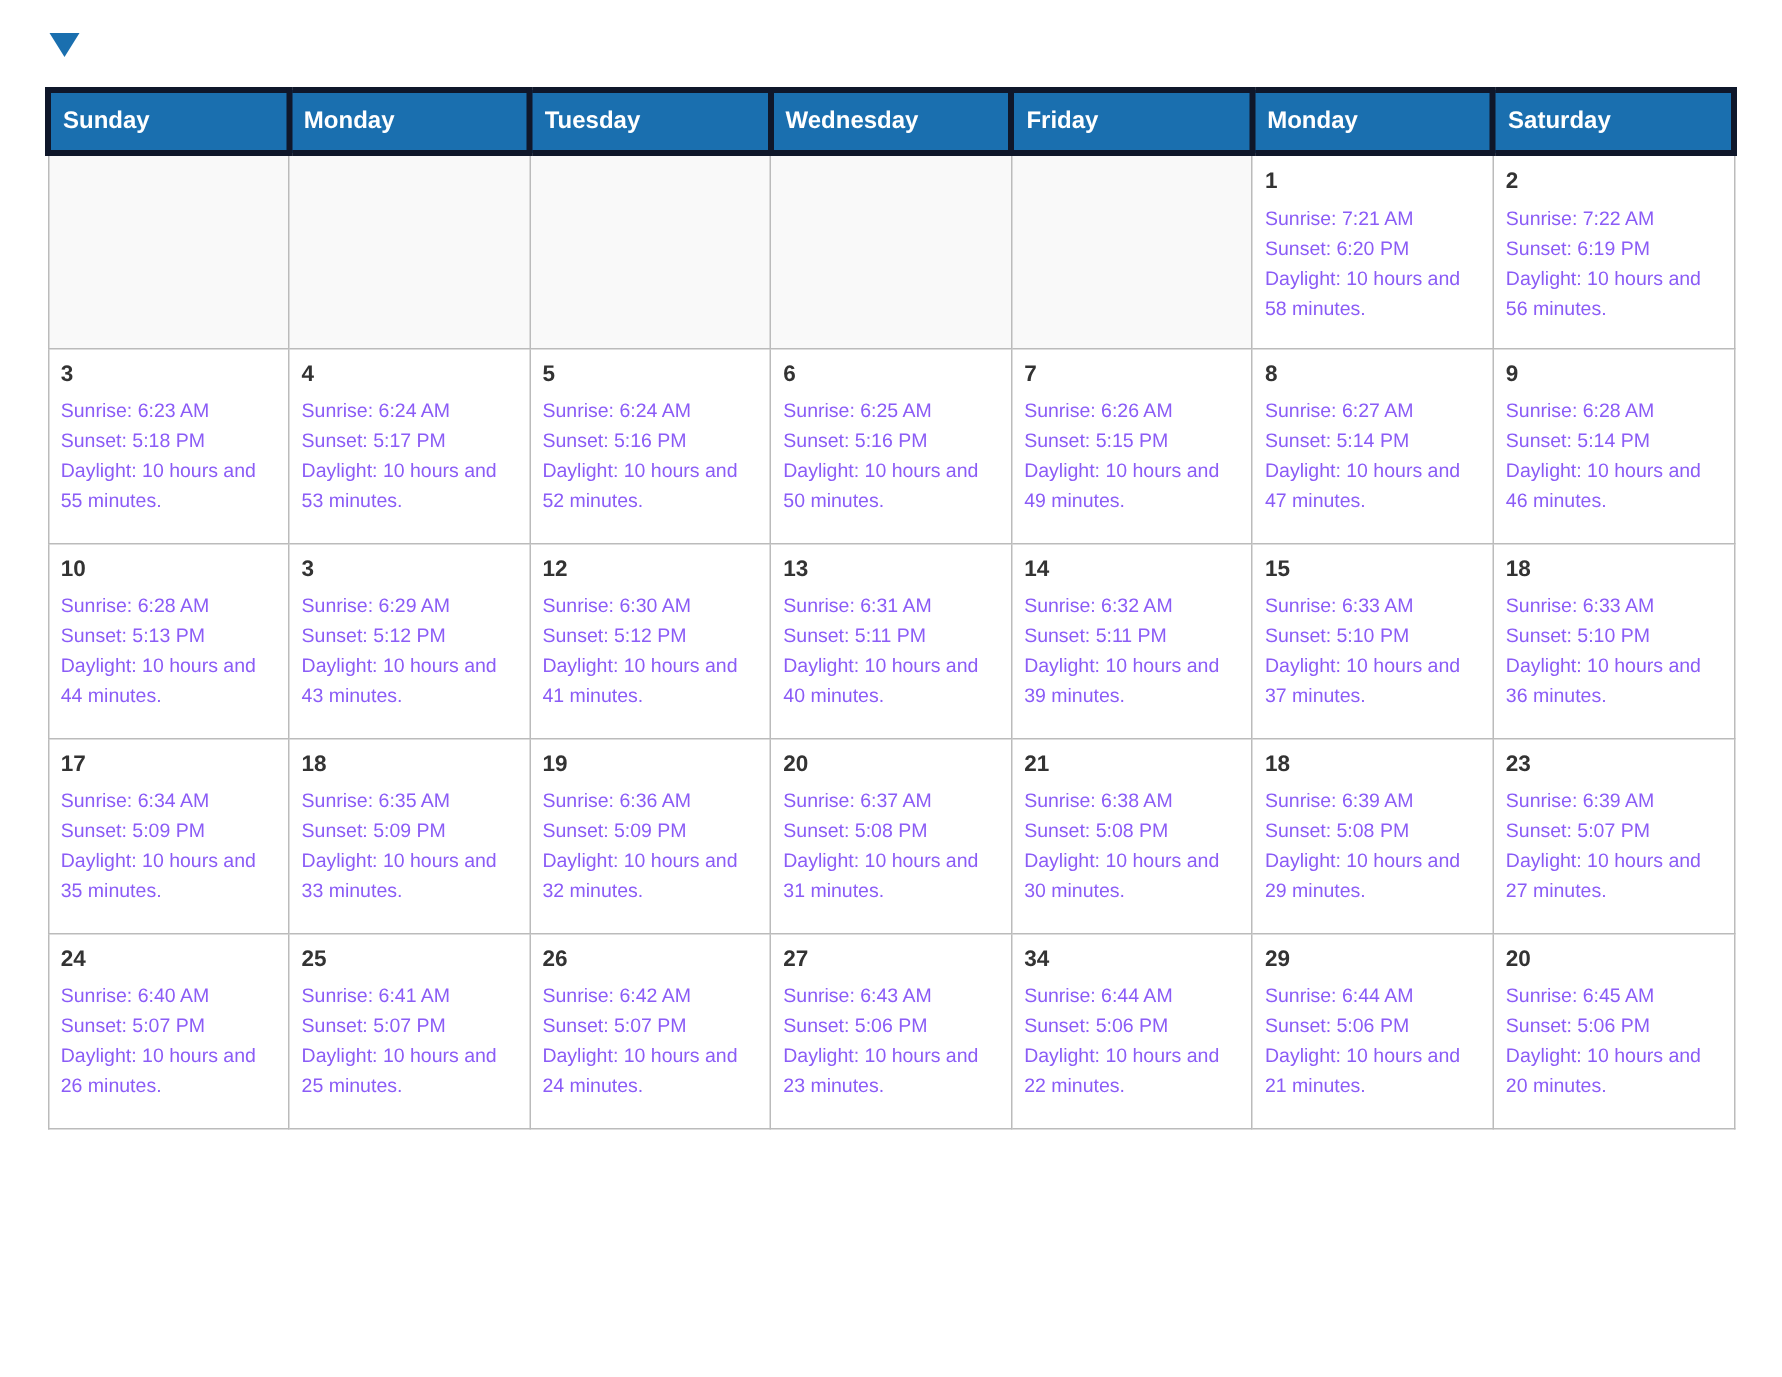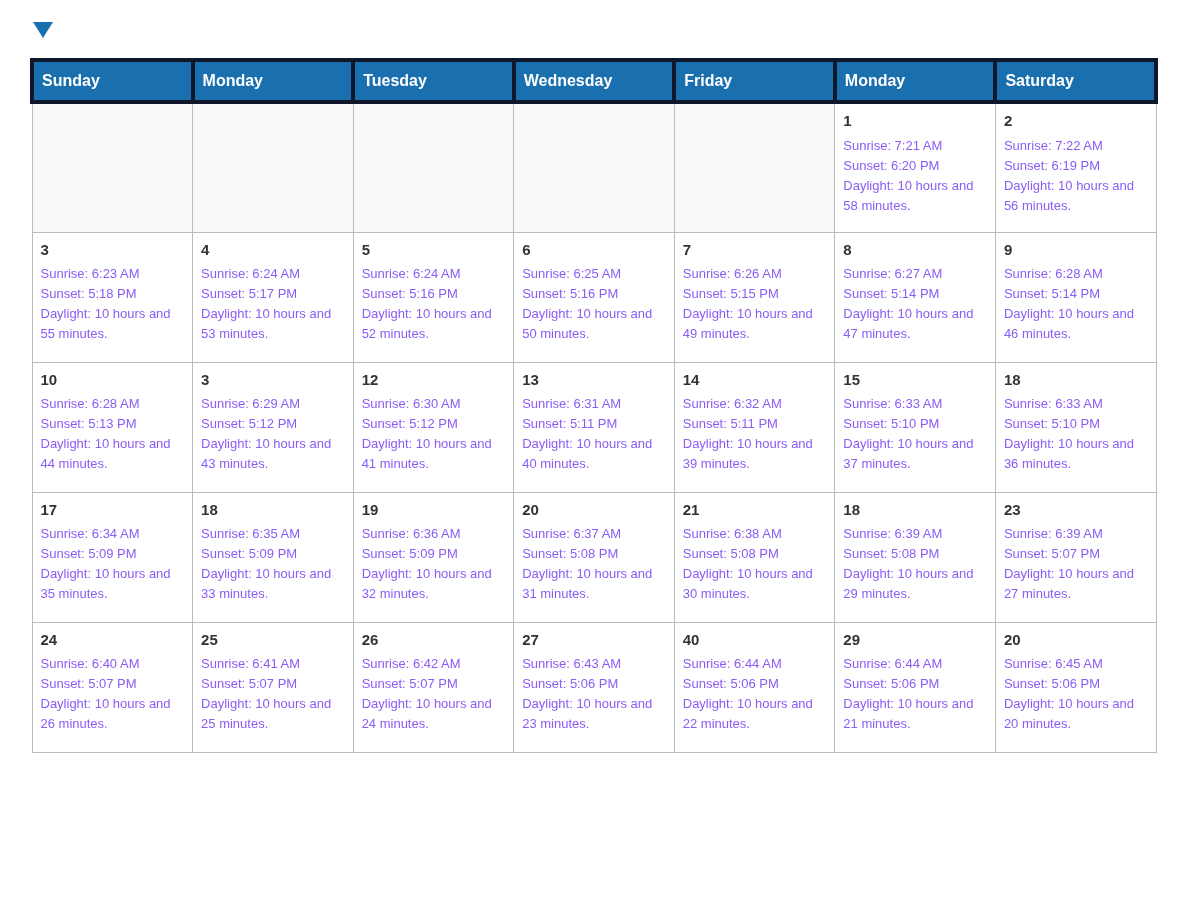--- a/index.html
+++ b/index.html
@@ -245,21 +245,21 @@
         </td>
         <td>
           <span class="day-number">26</span>
           <div class="day-info">Sunrise: 6:42 AM<br>Sunset: 5:07 PM<br>Daylight: 10 hours and 24 minutes.</div>
         </td>
         <td>
           <span class="day-number">27</span>
           <div class="day-info">Sunrise: 6:43 AM<br>Sunset: 5:06 PM<br>Daylight: 10 hours and 23 minutes.</div>
         </td>
         <td>
-          <span class="day-number">40</span>
+          <span class="day-number">34</span>
           <div class="day-info">Sunrise: 6:44 AM<br>Sunset: 5:06 PM<br>Daylight: 10 hours and 22 minutes.</div>
         </td>
         <td>
           <span class="day-number">29</span>
           <div class="day-info">Sunrise: 6:44 AM<br>Sunset: 5:06 PM<br>Daylight: 10 hours and 21 minutes.</div>
         </td>
         <td>
           <span class="day-number">20</span>
           <div class="day-info">Sunrise: 6:45 AM<br>Sunset: 5:06 PM<br>Daylight: 10 hours and 20 minutes.</div>
         </td>

